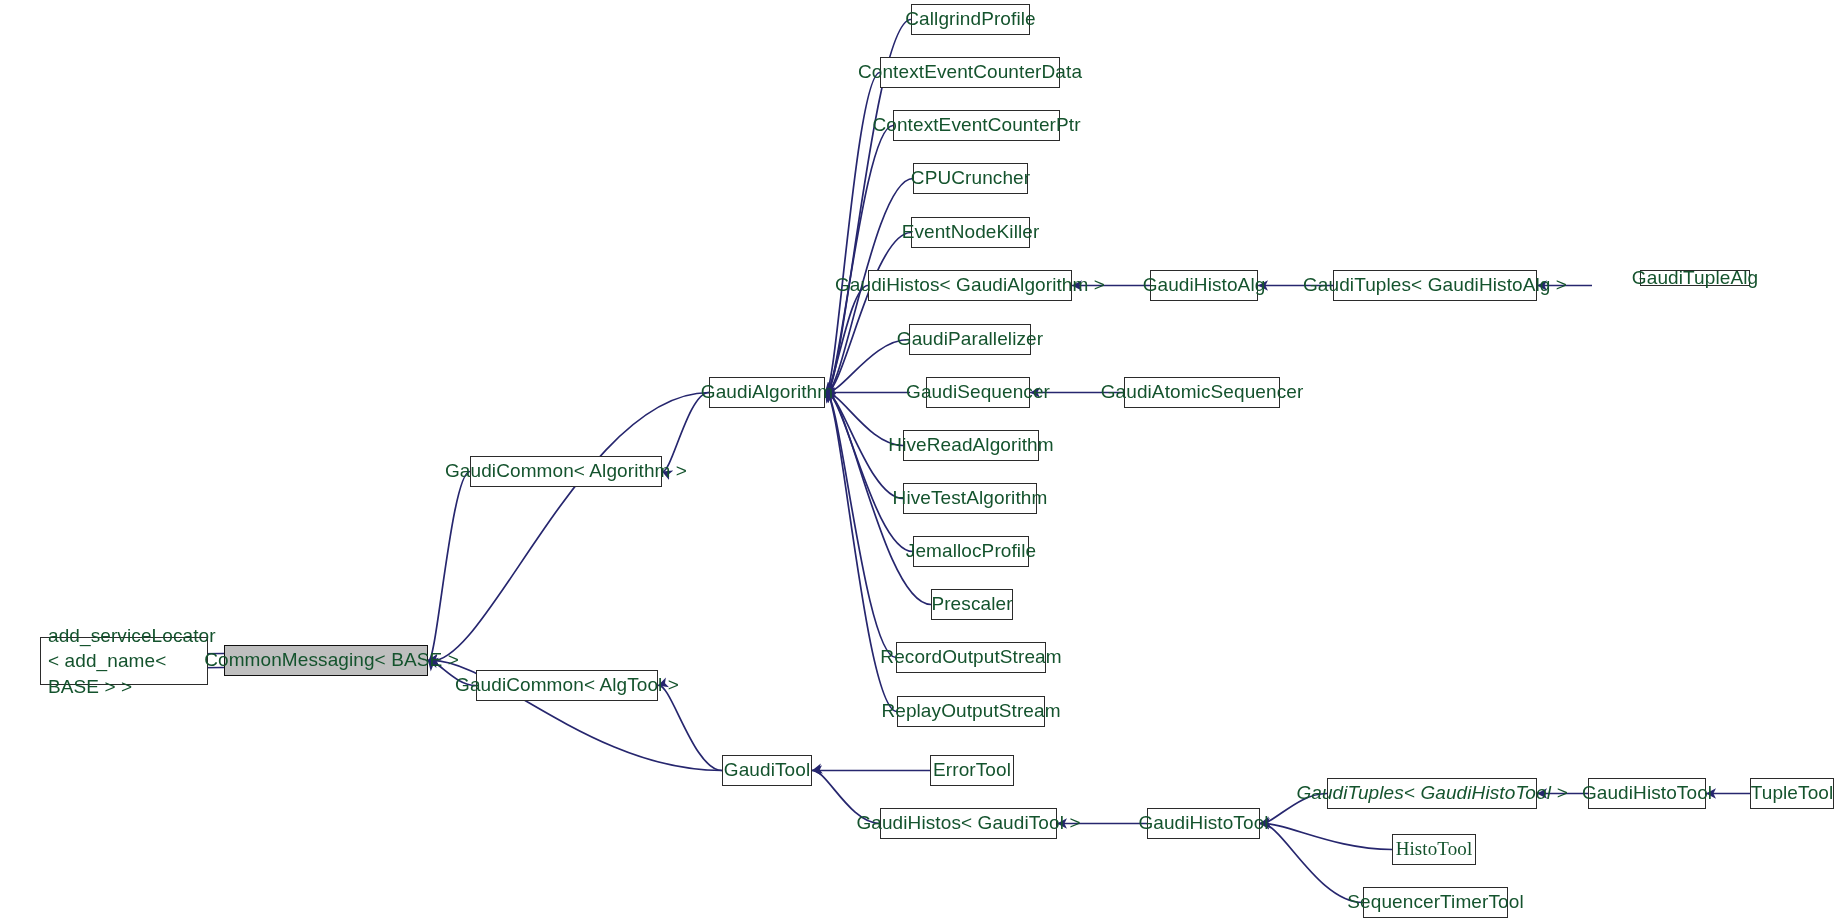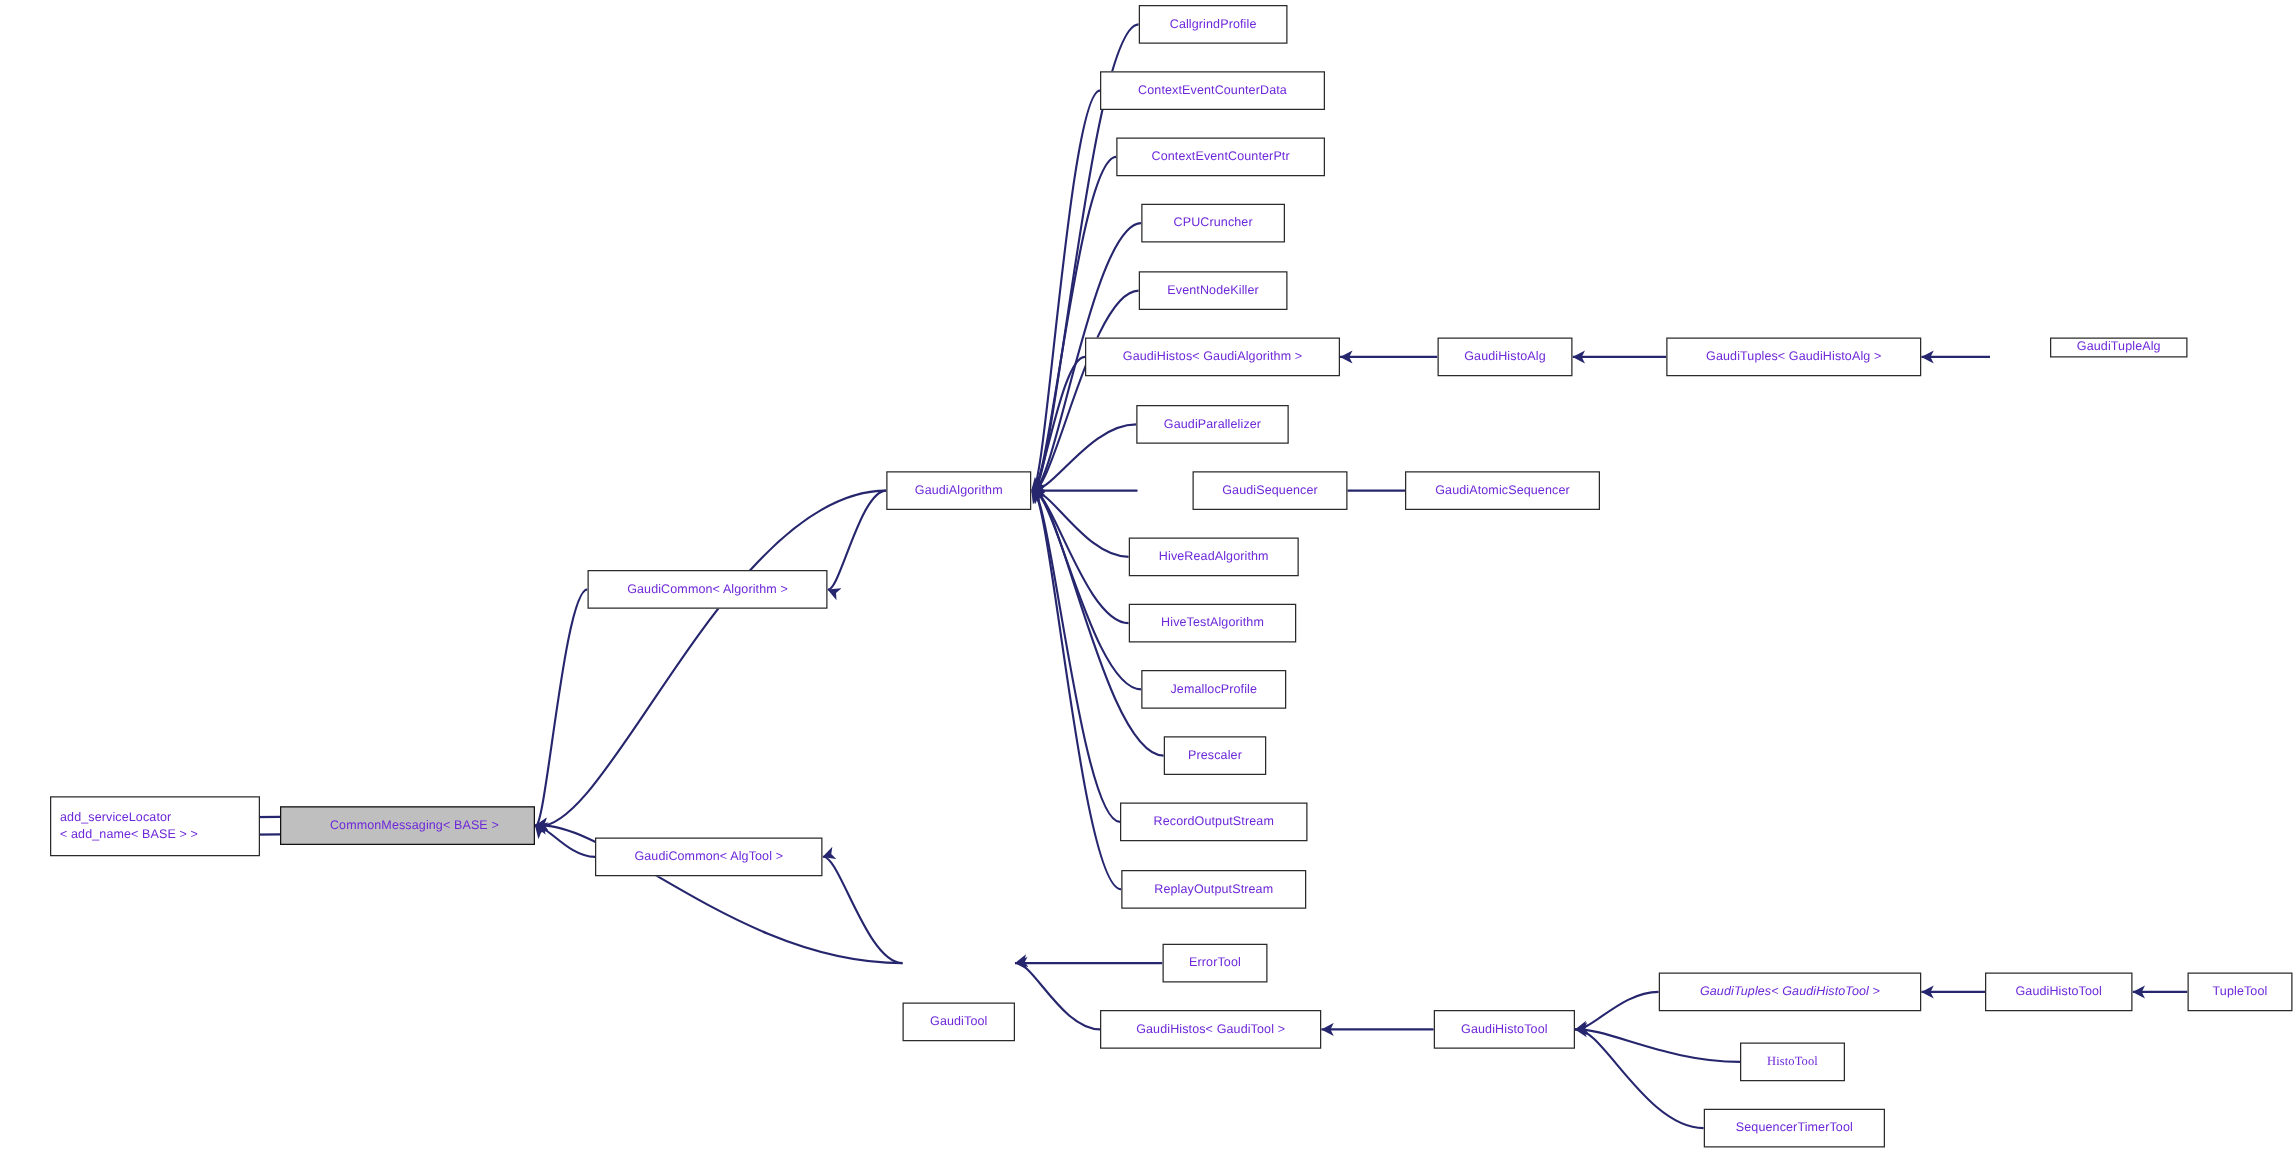--- a/index.html
+++ b/index.html
@@ -3,21 +3,21 @@
 <meta charset="utf-8">
 <style>
   html,body{margin:0;padding:0;background:#ffffff;}
   body{width:1837px;height:920px;overflow:hidden;
        font-family:"Liberation Sans","DejaVu Sans",sans-serif;}
   #diagram{position:relative;width:1837px;height:920px;background:#fff;}
   svg#edges{position:absolute;left:0;top:0;width:1837px;height:920px;}
   .node{position:absolute;box-sizing:border-box;
         border:1.6px solid #2b2b2b;background:#ffffff;
         display:flex;align-items:center;justify-content:center;
-        text-align:center;color:#6d28d9;font-size:10px;line-height:1.18;
+        text-align:center;color:#14532d;font-size:19px;line-height:1.18;
         white-space:pre;letter-spacing:.1px;}
   .node.highlight{background:#bfbfbf;border-color:#111;}
   .node.two-line{line-height:1.35;white-space:pre-line;margin-left:32px;}
 </style>
 </head>
 <body>
 
 <div id="diagram">
   <svg id="edges" viewBox="0 0 1837 920" xmlns="http://www.w3.org/2000/svg">
     <defs>
@@ -62,29 +62,29 @@
         <path d="M1750,793.5 L1706,793.5"></path>
       </g>
   </svg>
   <div id="node-layer">
       <div class="node two-line" style="left: 8px; top: 637px; width: 168px; height: 48px; text-align: left; justify-content: flex-start; padding-left: 7px;">add_serviceLocator
 &lt; add_name&lt; BASE &gt; &gt;</div>
       <div class="node highlight" style="left: 224px; top: 645px; width: 204px; height: 31px; padding-left: 11px;">CommonMessaging&lt; BASE &gt;</div>
       <div class="node" style="left: 470px; top: 456px; width: 192px; height: 31px;">GaudiCommon&lt; Algorithm &gt;</div>
       <div class="node" style="left: 476px; top: 670px; width: 182px; height: 31px;">GaudiCommon&lt; AlgTool &gt;</div>
       <div class="node" style="left: 709px; top: 377px; width: 116px; height: 31px;">GaudiAlgorithm</div>
-      <div class="node" style="left: 722px; top: 755px; width: 90px; height: 31px; margin-top: 47px;">GaudiTool</div>
+      <div class="node" style="left: 722px; top: 755px; width: 90px; height: 31px;">GaudiTool</div>
       <div class="node" style="left: 911px; top: 4px; width: 119px; height: 31px;">CallgrindProfile</div>
       <div class="node" style="left: 880px; top: 57px; width: 180px; height: 31px;">ContextEventCounterData</div>
       <div class="node" style="left: 893px; top: 110px; width: 167px; height: 31px;">ContextEventCounterPtr</div>
       <div class="node" style="left: 913px; top: 163px; width: 115px; height: 31px;">CPUCruncher</div>
       <div class="node" style="left: 911px; top: 217px; width: 119px; height: 31px;">EventNodeKiller</div>
       <div class="node" style="left: 868px; top: 270px; width: 204px; height: 31px;">GaudiHistos&lt; GaudiAlgorithm &gt;</div>
       <div class="node" style="left: 909px; top: 324px; width: 122px; height: 31px;">GaudiParallelizer</div>
-      <div class="node" style="left: 954px; top: 377px; width: 124px; height: 31px;">GaudiSequencer</div>
+      <div class="node" style="left: 926px; top: 377px; width: 104px; height: 31px;">GaudiSequencer</div>
       <div class="node" style="left: 903px; top: 430px; width: 136px; height: 31px;">HiveReadAlgorithm</div>
       <div class="node" style="left: 903px; top: 483px; width: 134px; height: 31px;">HiveTestAlgorithm</div>
       <div class="node" style="left: 913px; top: 536px; width: 116px; height: 31px;">JemallocProfile</div>
       <div class="node" style="left: 931px; top: 589px; width: 82px; height: 31px;">Prescaler</div>
       <div class="node" style="left: 896px; top: 642px; width: 150px; height: 31px;">RecordOutputStream</div>
       <div class="node" style="left: 897px; top: 696px; width: 148px; height: 31px;">ReplayOutputStream</div>
       <div class="node" style="left: 930px; top: 755px; width: 84px; height: 31px;">ErrorTool</div>
       <div class="node" style="left: 880px; top: 808px; width: 177px; height: 31px;">GaudiHistos&lt; GaudiTool &gt;</div>
       <div class="node" style="left: 1150px; top: 270px; width: 108px; height: 31px;">GaudiHistoAlg</div>
       <div class="node" style="left: 1124px; top: 377px; width: 156px; height: 31px;">GaudiAtomicSequencer</div>

